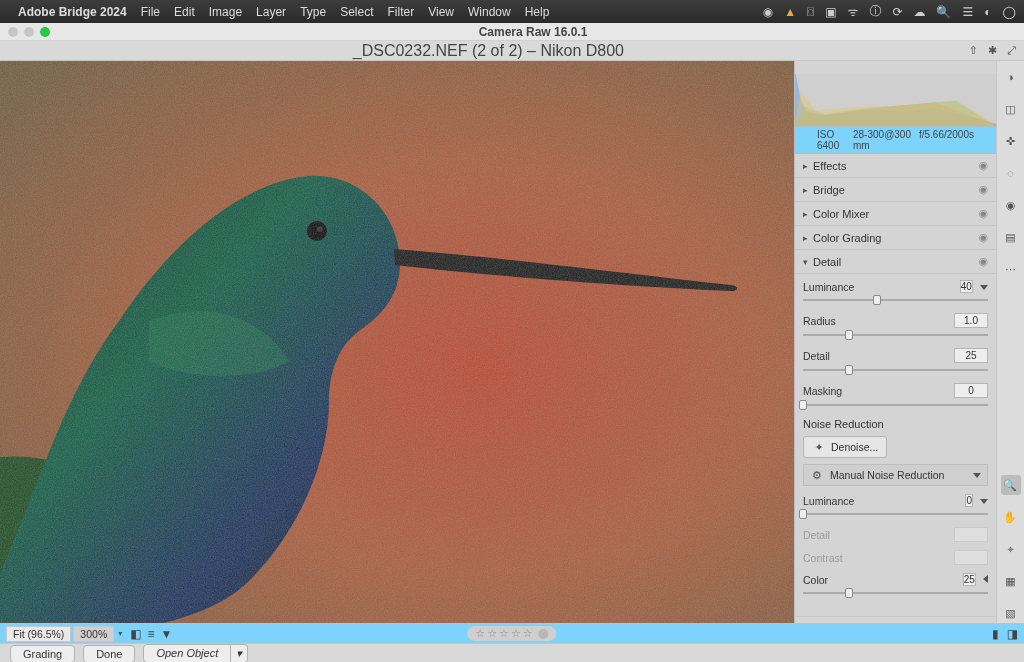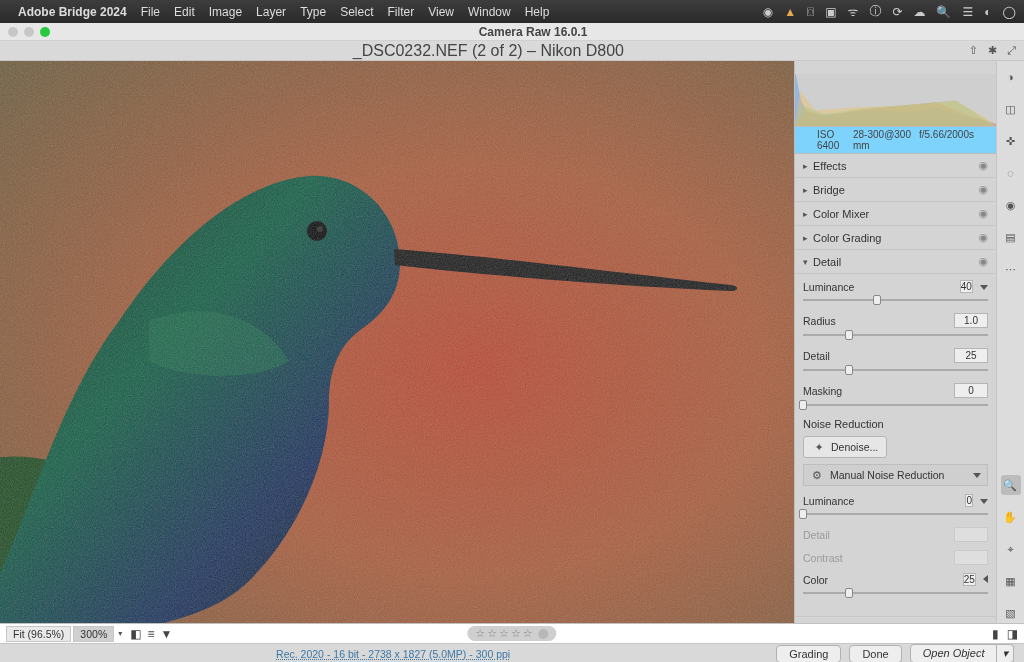--- a/index.html
+++ b/index.html
@@ -75,21 +75,21 @@
 
   .subheading { font-size:11px; color:#333; margin: 4px 0 6px 0; }
   .denoise-btn { display:inline-flex; align-items:center; gap:5px; padding:3px 8px; background:#e6e6e6; border:1px solid #b5b5b5; border-radius:3px; font-size:10.5px; cursor:pointer; }
   .help-text { font-size:10px; color:#666; margin-top:6px; line-height:1.3; }
 
   .manual-row { display:flex; align-items:center; gap:6px; background:#cfcfcf; border:1px solid #bdbdbd; padding:3px 6px; margin:6px 0 8px 0; }
   .manual-row .mtitle { flex:1; font-size:10.5px; }
   .mini-icon { width:14px; height:14px; display:inline-flex; align-items:center; justify-content:center; font-size:11px; color:#555; }
 
   
-  .bottombar { height: 20px; background:#ffffff; border-top:1px solid #c0c0c0; display:flex; align-items:center; padding:0 6px; gap:6px; }
+  .bottombar { height: 20px; background:#7dd3fc; border-top:1px solid #c0c0c0; display:flex; align-items:center; padding:0 6px; gap:6px; }
   .zoom { display:flex; align-items:center; gap:2px; font-size:10.5px; }
   .zoom .box { padding:1px 6px; background:#e9e9e9; border:1px solid #c7c7c7; }
   .zoom .box.sel { background:#d0d0d0; }
   .zoom .dd { font-size:8px; color:#555; padding:0 2px; }
   .bb-icon { font-size:12px; color:#444; cursor:pointer; }
   .stars { position:absolute; left:50%; transform:translateX(-50%); display:flex; gap:2px; font-size:11px; color:#8a8a8a; background:#cfcfcf; padding:1px 8px; border-radius:9px; align-items:center; }
   .stars .flag { margin-left:4px; width:10px;height:10px;border-radius:50%;background:#b7b7b7;display:inline-block; }
   .bb-right { margin-left:auto; display:flex; gap:8px; }
 
   
@@ -383,21 +383,20 @@
     <span class="flag"></span>
   </div>
 
   <div class="bb-right">
     <span class="bb-icon">▮</span>
     <span class="bb-icon">◨</span>
   </div>
 </div>
 
 <div class="footer">
-  <span class="info">Rec. 2020 - 16 bit - 2738 x 1827 (5.0MP) - 300 ppi</span>
   <div class="actions">
     <span class="btn">Grading</span>
     <span class="btn">Done</span>
     <span class="btn-group">
       <span class="btn">Open Object</span>
       <span class="btn dd">▾</span>
     </span>
   </div>
 </div>
 </div>

